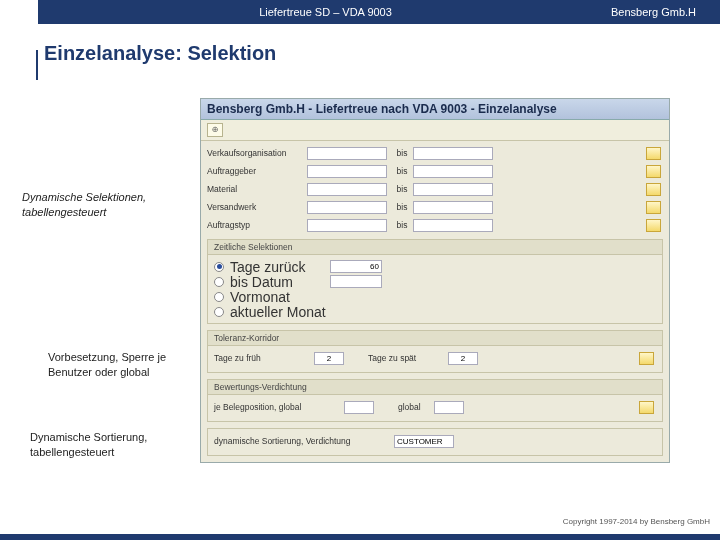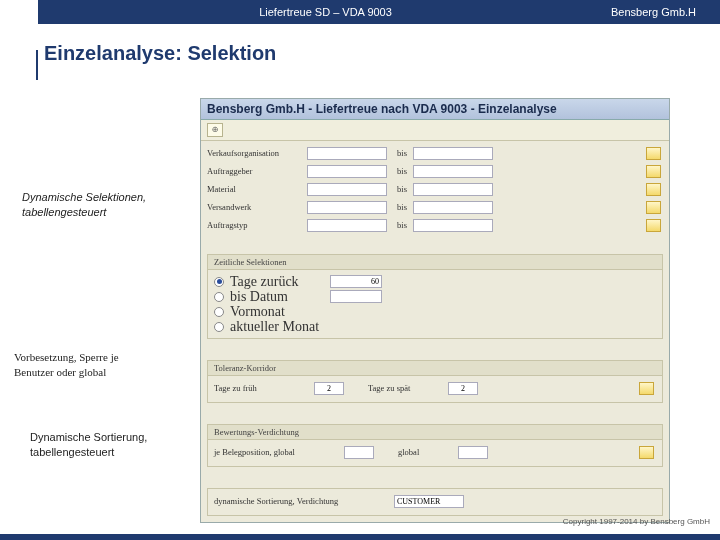--- a/index.html
+++ b/index.html
@@ -7,28 +7,28 @@
   .topbar { background: #1f3a6e; height: 24px; display: flex; align-items: center; color: #fff; font-size: 11px; }
   .topbar .left-gap { width: 40px; height: 24px; background: #fff; border-right: 2px solid #1f3a6e; }
   .topbar .title { flex: 1; text-align: center; }
   .topbar .brand { padding-right: 24px; }
   .slide-title { font-size: 20px; color: #1f3a6e; margin: 18px 0 14px 44px; }
   .side-label { position: absolute; font-size: 11px; color: #222; line-height: 1.35; }
   .sap-window { position: absolute; left: 200px; top: 98px; width: 470px; border: 1px solid #9aa; background: #e8eef7; font-size: 9px; }
   .sap-titlebar { background: linear-gradient(#c9d7ea, #b2c2dc); padding: 3px 6px; font-weight: bold; font-size: 12px; color: #1a2b4d; border-bottom: 1px solid #8aa; }
   .sap-toolbar { background: #f0eedd; padding: 3px 6px; border-bottom: 1px solid #c7c4a8; }
   .sap-toolbar .tb-btn { display:inline-block; width:16px; height:14px; border:1px solid #b7b38f; background:#fdfbe8; font-size:8px; text-align:center; line-height:12px; color:#555; }
-  .sap-body { background: #eceadb; padding: 4px 6px 6px 6px; font-family: Liberation Serif, serif; }
+  .sap-body { background: #eceadb; padding: 4px 6px 6px 6px; }
   .row { display: flex; align-items: center; height: 16px; margin-bottom: 2px; }
   .lbl { width: 100px; color: #333; font-size: 8.5px; }
   .fld { width: 80px; height: 13px; background: #fff; border: 1px solid #aab; margin-right: 4px; }
   .fld.sm { width: 52px; }
   .bis { width: 22px; font-size: 8.5px; color: #333; text-align:center; }
   .mbtn { width: 15px; height: 13px; background: linear-gradient(#fff6c8,#f4d96b); border: 1px solid #c9a63a; margin-left: auto; margin-right:2px; }
-  .group { border: 1px solid #c7c4a8; margin-top: 21px; background: #eceadb; }
+  .group { border: 1px solid #c7c4a8; margin-top: 6px; background: #eceadb; }
   .group-title { background: #e1dfca; font-size: 8.5px; padding: 2px 6px; color: #444; border-bottom: 1px solid #c7c4a8; }
   .group-body { padding: 4px 6px; }
   .radio-row { display:flex; align-items:center; height:15px; }
   .radio { width:10px; height:10px; border:1px solid #888; border-radius:50%; background:#fff; margin-right:6px; display:flex; align-items:center; justify-content:center; }
   .radio.sel::after { content:""; width:5px; height:5px; background:#2a4d9b; border-radius:50%; }
   .radio-lbl { font-size:14px; color:#333; width:100px; }
   .footer-copy { position:absolute; bottom: 14px; right: 10px; font-size:8px; color:#555; }
   .bottom-blue { position:absolute; bottom:0; left:0; right:0; height:6px; background:#1f3a6e; }
   .tick { position:absolute; left:36px; top:50px; width:2px; height:30px; background:#1f3a6e; }
 </style>
@@ -38,21 +38,21 @@
 <div class="topbar">
   <div class="left-gap"></div>
   <div class="title">Liefertreue SD – VDA 9003</div>
   <div class="brand">Bensberg Gmb.H</div>
 </div>
 <div class="tick"></div>
 
 <h1 class="slide-title">Einzelanalyse: Selektion</h1>
 
 <div class="side-label" style="top:190px; left:22px;font-style:italic;">Dynamische Selektionen,<br>tabellengesteuert</div>
-<div class="side-label" style="top:350px; left:14px;font-family:Liberation Serif, serif;">Vorbesetzung, Sperre je<br>Benutzer oder global</div>
+<div class="side-label" style="top:350px; left:48px;">Vorbesetzung, Sperre je<br>Benutzer oder global</div>
 <div class="side-label" style="top:430px; left:30px;">Dynamische Sortierung,<br>tabellengesteuert</div>
 
 <div class="sap-window">
   <div class="sap-titlebar">Bensberg Gmb.H - Liefertreue nach VDA 9003 - Einzelanalyse</div>
   <div class="sap-toolbar">
     <span class="tb-btn">⊕</span>
   </div>
   <div class="sap-body">
     <div class="row">
       <span class="lbl">Verkaufsorganisation</span>
@@ -128,32 +128,32 @@
       </div>
     </div>
 
     <div class="group">
       <div class="group-title">Bewertungs-Verdichtung</div>
       <div class="group-body">
         <div class="row">
           <span class="lbl" style="width:130px">je Belegposition, global</span>
           <span class="fld sm" style="width:30px"></span>
           <span style="width:20px"></span>
-          <span class="lbl" style="width:60px">global</span>
+          <span class="lbl" style="width:36px">global</span>
           <span class="fld sm" style="width:30px"></span>
           <span class="mbtn"></span>
         </div>
       </div>
     </div>
 
     <div class="group">
       <div class="group-body">
         <div class="row">
           <span class="lbl" style="width:180px">dynamische Sortierung, Verdichtung</span>
-          <span class="fld" style="width:70px; font-size:8px; line-height:12px; padding:0 2px;">CUSTOMER</span>
+          <span class="fld" style="width:60px; font-size:8px; line-height:12px; padding:0 2px;">CUSTOMER</span>
         </div>
       </div>
     </div>
   </div>
 </div>
 
 <div class="footer-copy">Copyright 1997-2014 by Bensberg GmbH</div>
 <div class="bottom-blue"></div>
 
 </body></html>

